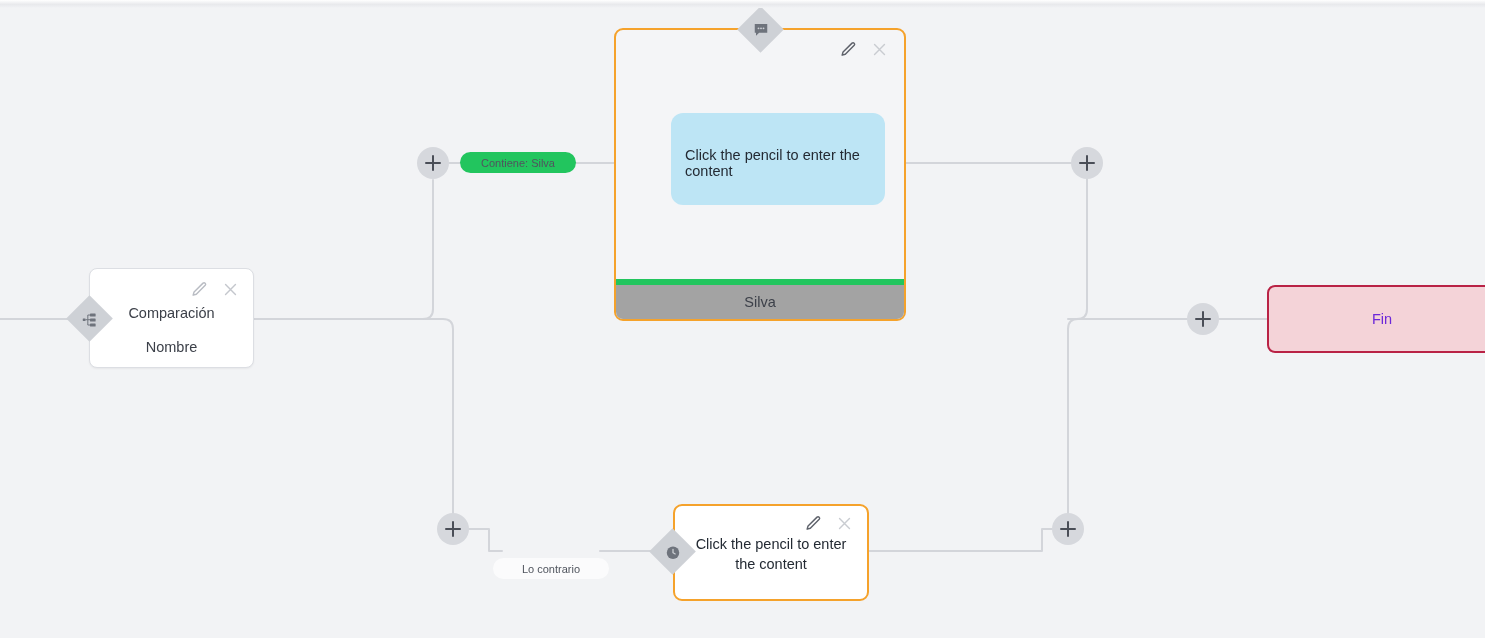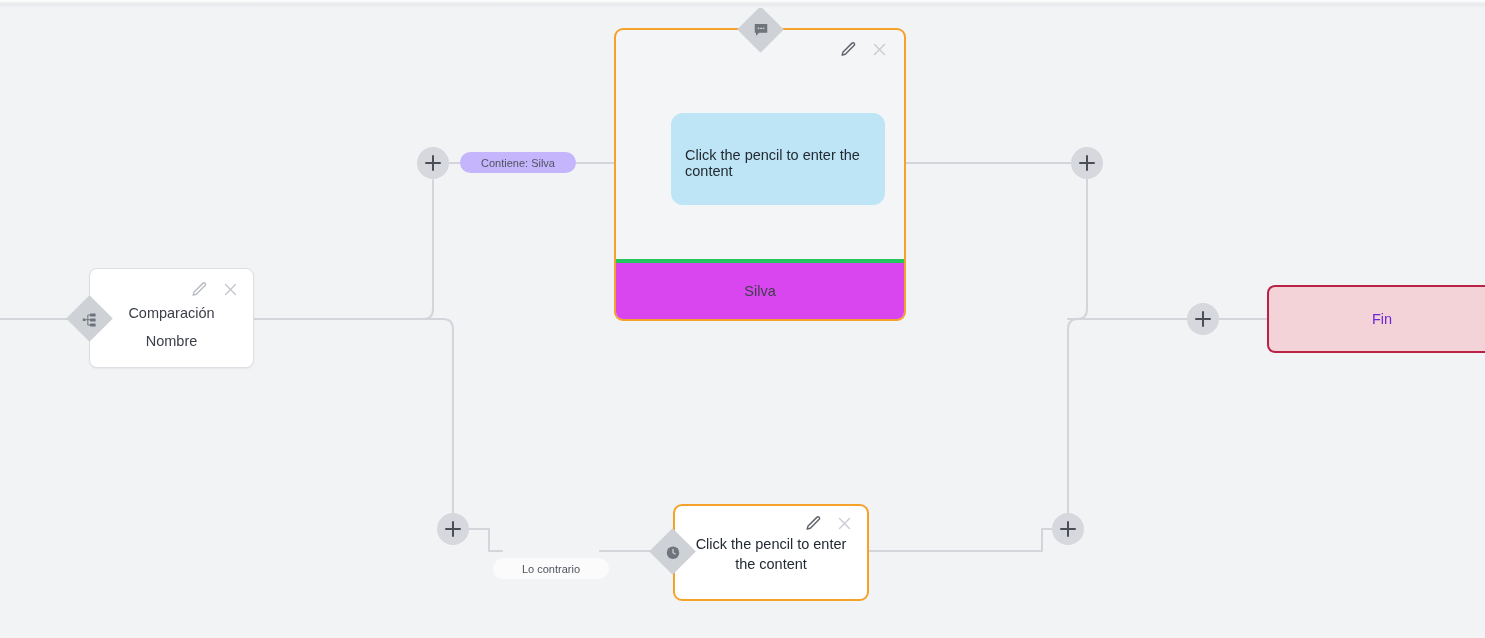--- a/index.html
+++ b/index.html
@@ -82,23 +82,23 @@
     background: #bde5f5;
     border-radius: 12px;
     color: #232a33;
     font-size: 14.5px;
     line-height: 16px;
     padding: 34px 14px 0 14px;
   }
   #node-chat .node-footer {
     position: absolute;
     left: 0; bottom: 0;
-    width: 100%; height: 60px;
-    background: #d946ef;
-    border-top: 4px solid #22c55e;
+    width: 100%; height: 40px;
+    background: #a3a3a3;
+    border-top: 6px solid #22c55e;
     display: flex;
     align-items: center;
     justify-content: center;
     color: #3c4049;
     font-size: 14.5px;
   }
 
   
   #node-wait {
     left: 673px; top: 504px;
@@ -197,21 +197,21 @@
     position: absolute;
     z-index: 22;
     border-radius: 13px;
     font-size: 11px;
     color: #50555e;
     display: flex;
     align-items: center;
     justify-content: center;
     white-space: nowrap;
   }
-  .edge-label.grey { background: #c4b5fd; }
+  .edge-label.grey { background: #22c55e; }
   .edge-label.light { background: #fbfbfc; }
 </style>
 </head>
 <body>
 
 <div id="canvas">
 
   <div id="top-strip"></div>
 
   <svg id="edges" viewBox="0 0 1485 638">
@@ -248,21 +248,21 @@
           <path d="M17 3a2.2 2.2 0 0 1 3.1 3.1L7.5 18.7 3 20l1.3-4.5z"></path>
         </svg>
       </span>
       <span class="act-icon">
         <svg viewBox="0 0 24 24" fill="none" stroke="#c4c7cd" stroke-width="2" stroke-linecap="round">
           <path d="M5 5 L19 19 M19 5 L5 19"></path>
         </svg>
       </span>
     </div>
     <div class="node-text">Comparación</div>
-    <div class="node-text" style="top:58px;">Nombre</div>
+    <div class="node-text" style="top:64px;">Nombre</div>
   </div>
 
   <div class="diamond" style="left:73px; top:302px;">
     <span class="d-inner">
       <svg width="15" height="15" viewBox="0 0 24 24" fill="#6e737c">
         <rect x="0" y="10" width="5" height="4" rx="1"></rect>
         <rect x="12" y="2" width="9" height="5" rx="1"></rect>
         <rect x="12" y="10" width="9" height="5" rx="1"></rect>
         <rect x="12" y="18" width="9" height="5" rx="1"></rect>
         <path d="M5 12 H8.5 V4.5 H12" stroke="#6e737c" stroke-width="1.6" fill="none"></path>

